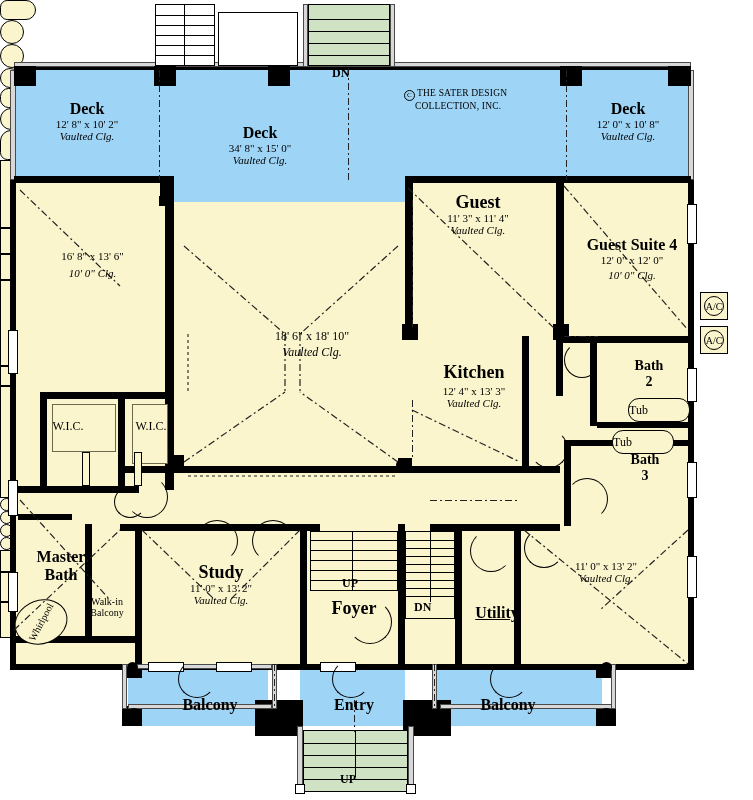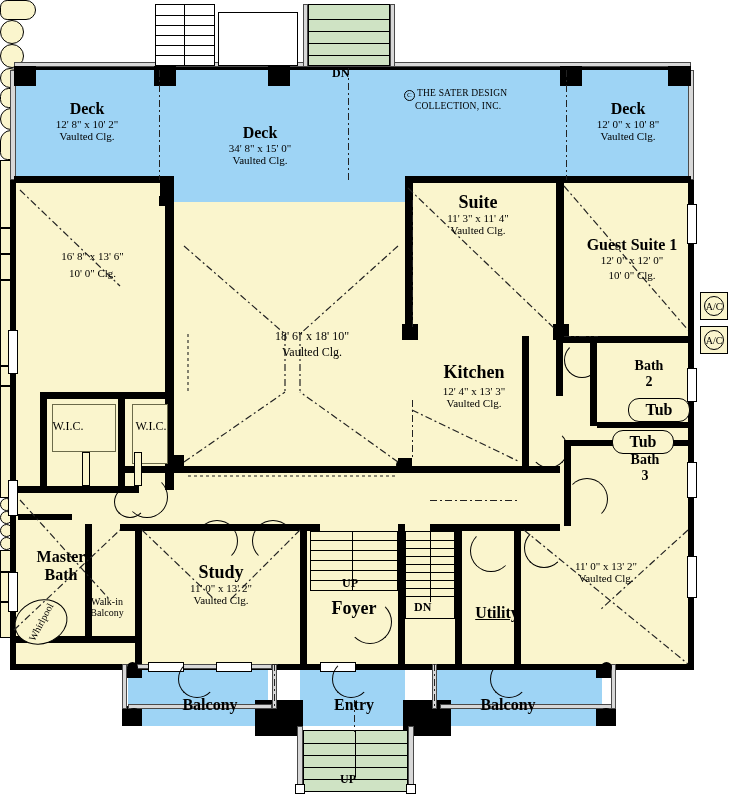--- a/index.html
+++ b/index.html
@@ -16,21 +16,21 @@
   .post{background:#000000;}
   .railing{background:#d8d8d8;border:1px solid #4a4a4a;}
   .fix{background:#faf5cd;border:1.5px solid #000;}
   .fixr{background:#faf5cd;border:1.5px solid #000;border-radius:50%;}
 
   
   .lbl{position:absolute;text-align:center;color:#000;line-height:1.12;
        font-family:"Liberation Serif", serif;white-space:nowrap;}
   .lbl .nm{font-weight:bold;display:block;}
   .lbl .dim{display:block;}
-  .lbl .clg{display:block;}
+  .lbl .clg{display:block;font-style:italic;}
 
   .n-xl .nm{font-size:20px;}
   .n-lg .nm{font-size:18px;}
   .n-md .nm{font-size:16px;}
   .n-sm .nm{font-size:14px;}
   .d-md .dim,.d-md .clg{font-size:12px;}
   .d-sm .dim,.d-sm .clg{font-size:11px;}
   .upd{font-size:12px;font-weight:bold;font-family:"Liberation Serif",serif;}
 
   
@@ -53,21 +53,21 @@
   
   svg.overlay{position:absolute;left:0;top:0;width:753px;height:800px;pointer-events:none;}
 
   .ac{position:absolute;width:26px;height:26px;border:1.6px solid #000;background:#faf5cd;}
   .ac span{position:absolute;left:0;right:0;top:50%;transform:translateY(-50%);
            text-align:center;font-size:10px;font-family:"Liberation Serif",serif;}
   .accirc{position:absolute;left:3px;top:3px;width:18px;height:18px;border:1.4px solid #000;border-radius:50%;}
 
   .tub{position:absolute;border:1.6px solid #000;border-radius:11px;background:#faf5cd;}
   .tub span{position:absolute;left:0;right:0;top:50%;transform:translateY(-50%);
-            text-align:center;font-size:16px;font-weight:bold;}
+            font-size:12px;}
 
   .whirl{position:absolute;border:1.6px solid #000;border-radius:50%;background:#faf5cd;}
   .whirl span{position:absolute;left:50%;top:50%;font-size:10px;
               transform:translate(-50%,-50%) rotate(-42deg);white-space:nowrap;}
 
   .wshow{position:absolute;font-size:10px;text-align:center;line-height:1.1;}
 
   .wicbox{position:absolute;border:1.5px solid #6b6a4a;background:#faf5cd;}
   .door-sw{position:absolute;border:1.5px solid #000;border-radius:50%;
            border-right-color:transparent;border-top-color:transparent;}
@@ -373,33 +373,33 @@
     <span class="dim">16' 8" x 13' 6"</span>
     <span class="clg" style="margin-top:5px;">10' 0" Clg.</span>
   </div>
 
   <div class="lbl n-xl d-md" style="left:222px;top:330px;width:180px;">
     <span class="dim">18' 6" x 18' 10"</span>
     <span class="clg" style="margin-top:3px;">Vaulted Clg.</span>
   </div>
 
   <div class="lbl n-lg d-sm" style="left:418px;top:192px;width:120px;">
-    <span class="nm">Suite</span>
+    <span class="nm">Guest</span>
     <span class="dim">11' 3" x 11' 4"</span>
     <span class="clg">Vaulted Clg.</span>
   </div>
 
   <div class="lbl n-lg d-sm" style="left:418px;top:362px;width:112px;">
     <span class="nm">Kitchen</span>
     <span class="dim" style="margin-top:3px;">12' 4" x 13' 3"</span>
     <span class="clg">Vaulted Clg.</span>
   </div>
 
   <div class="lbl n-md d-sm" style="left:570px;top:236px;width:124px;">
-    <span class="nm">Guest Suite 1</span>
+    <span class="nm">Guest Suite 4</span>
     <span class="dim">12' 0" x 12' 0"</span>
     <span class="clg" style="margin-top:3px;">10' 0" Clg.</span>
   </div>
 
   <div class="lbl n-md d-sm" style="left:528px;top:560px;width:156px;">
     <span class="dim">11' 0" x 13' 2"</span>
     <span class="clg">Vaulted Clg.</span>
   </div>
 
   <div class="lbl n-lg d-sm" style="left:154px;top:562px;width:134px;">

